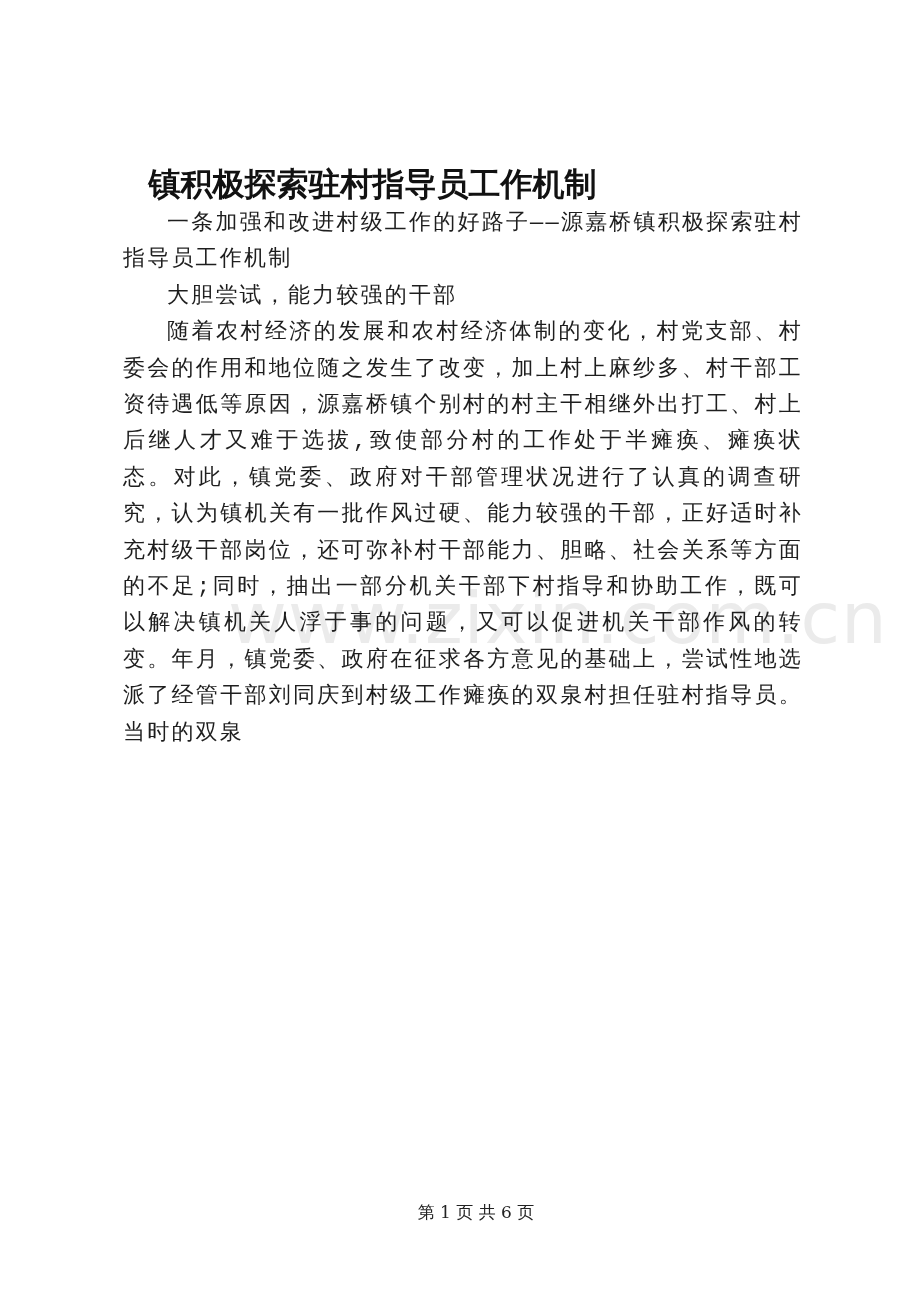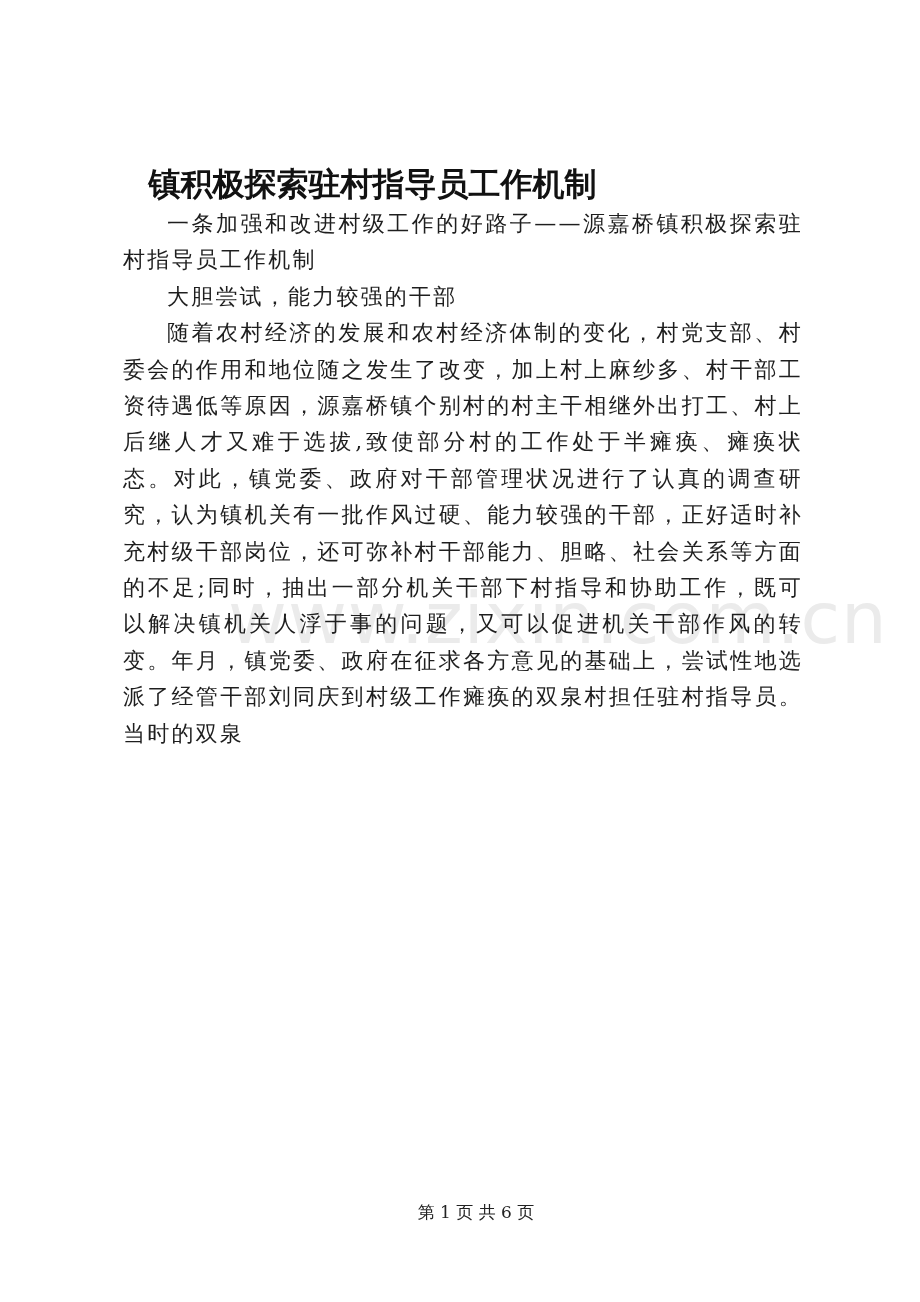--- a/index.html
+++ b/index.html
@@ -37,20 +37,21 @@
     .body {
       position: absolute;
       top: 206px;
       left: 123px;
       width: 680px;
       font-size: 22px;
       line-height: 36.4px;
       letter-spacing: 2.2px;
       text-align: justify;
       color: #1e1e1e;
+      font-family: Liberation Mono, monospace;
     }
     .body p {
       margin: 0;
       text-indent: 2em;
     }
     .watermark {
       position: absolute;
       top: 578px;
       left: 228px;
       font-family: "DejaVu Sans", "Liberation Sans", sans-serif;

